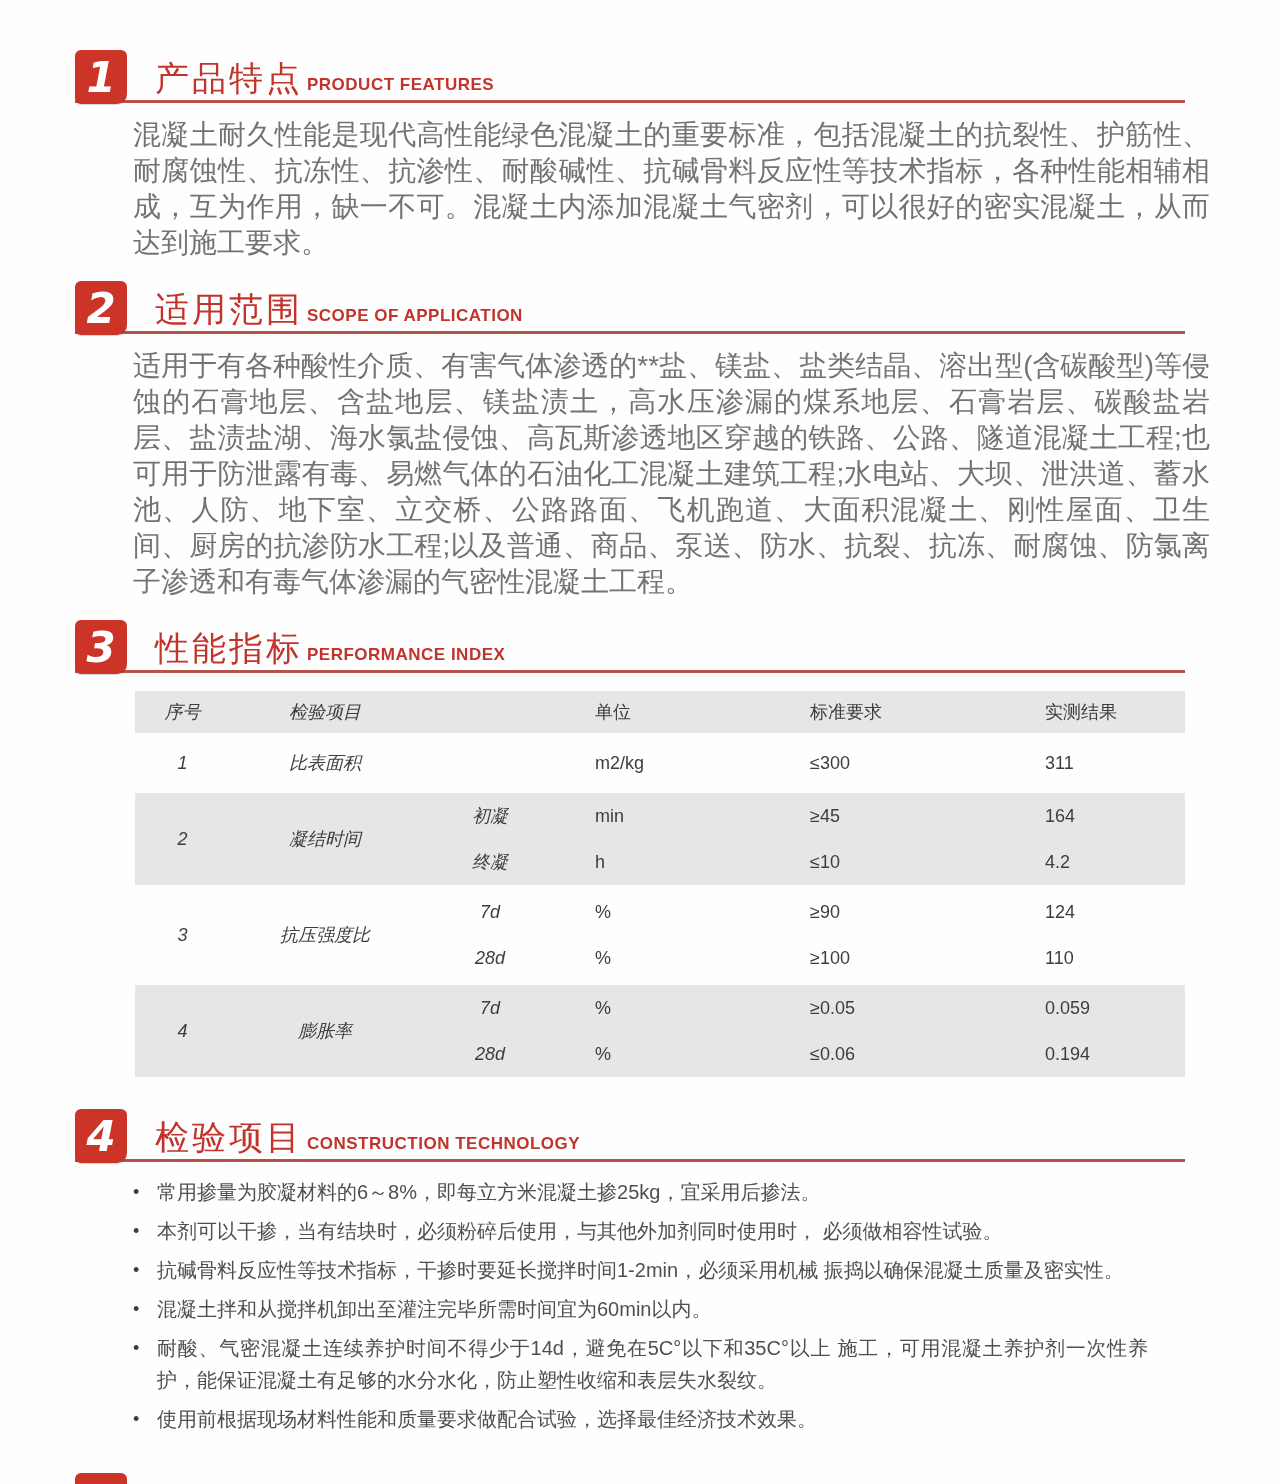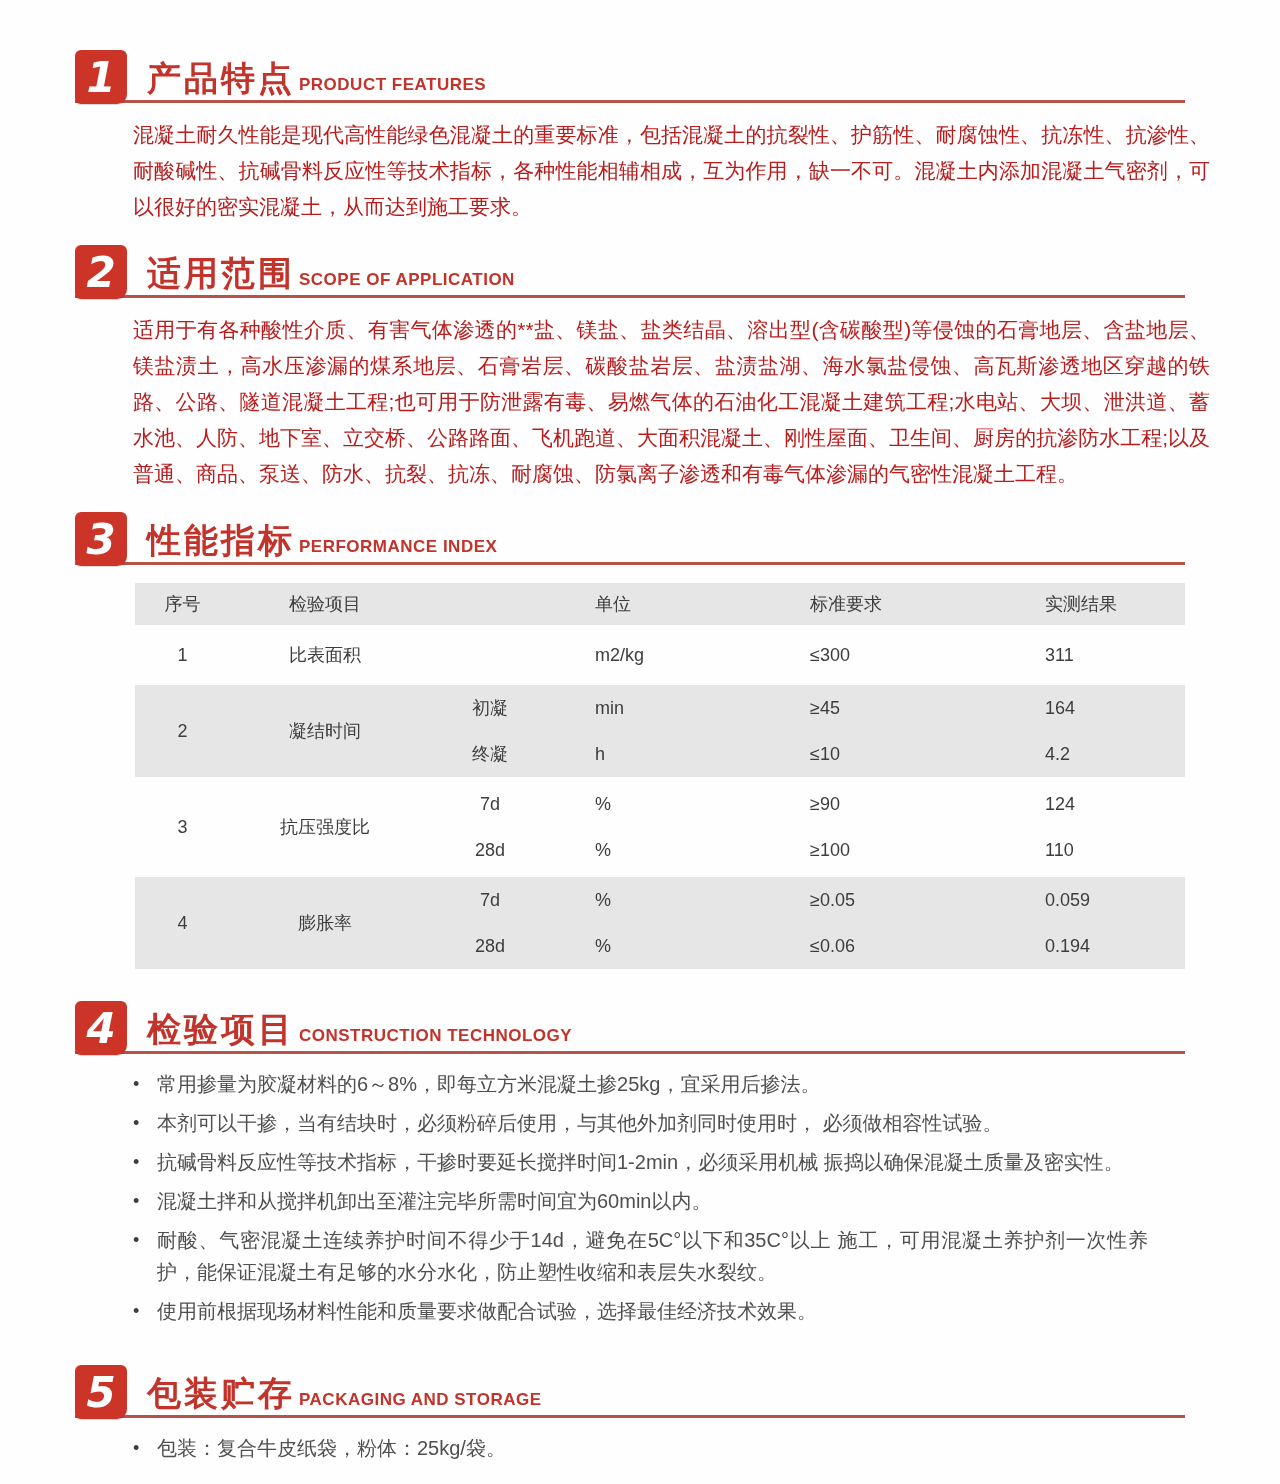--- a/index.html
+++ b/index.html
@@ -24,41 +24,41 @@
     width:52px; height:54px; flex:none;
     background:#cd3428; color:#ffffff;
     border-radius:6px 6px 10px 6px;
     display:flex; align-items:center; justify-content:center;
     font-size:42px; font-weight:bold; font-style:italic;
     font-family:"DejaVu Sans","Liberation Sans",sans-serif;
     position:relative; bottom:-4px;
     box-shadow:0 1px 0 rgba(0,0,0,0.15);
   }
   .titles { display:flex; align-items:baseline; margin-left:20px; padding-bottom:5px; white-space:nowrap; }
-  .zh-title { font-size:34px; font-weight:bold; color:#c2332b; letter-spacing:3px; line-height:1; }
+  .zh-title { font-size:34px; font-weight:normal; color:#c2332b; letter-spacing:3px; line-height:1;margin-left:8px; }
   .en-title { font-size:17px; font-weight:bold; color:#c2332b; margin-left:4px; letter-spacing:0.5px; }
   
   .sec-body {
     margin:14px 70px 0 133px;
-    font-size:21px; line-height:36px;
-    text-align:justify; color:#b91c1c;
+    font-size:28px; line-height:36px;
+    text-align:justify; color:#737373;
   }
   
   .perf-table { margin:18px 0 0 135px; width:1050px; font-size:18px; color:#3d3d3d; }
   .t-head, .t-group {
     display:grid;
     grid-template-columns:95px 190px 140px 190px 240px 1fr;
   }
   .t-head { background:#e7e6e6; grid-auto-rows:42px; margin-bottom:4px; }
   .t-group { margin-bottom:4px; }
   .t-group.rows1 { grid-auto-rows:52px; }
   .t-group.rows2 { grid-auto-rows:46px; }
   .t-group.shaded { background:#e7e6e6; }
   .c { display:flex; align-items:center; }
-  .c.center { justify-content:center; text-align:left; }
+  .c.center { justify-content:center; text-align:left;font-style:italic; }
   .c.pad-unit { padding-left:35px; }
   .c.pad-std { padding-left:60px; }
   .c.pad-res { padding-left:55px; }
   .span2 { grid-row:1 / span 2; }
   
   .bullets { margin:14px 0 0 133px; padding:0; list-style:none; width:1015px; }
   .bullets li { display:flex; margin-bottom:7px; font-size:20px; line-height:32px; color:#4f4f4f; text-align:justify; }
   .dot { width:24px; flex:none; color:#3d3d3d; font-size:18px; line-height:32px; }
   
   .s2 { margin-top:16px; }

